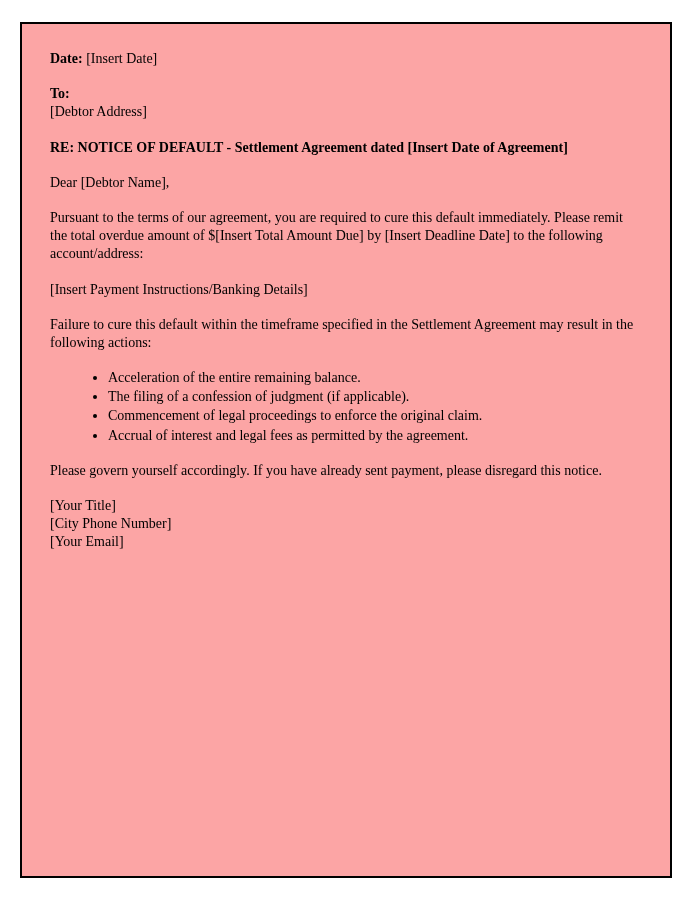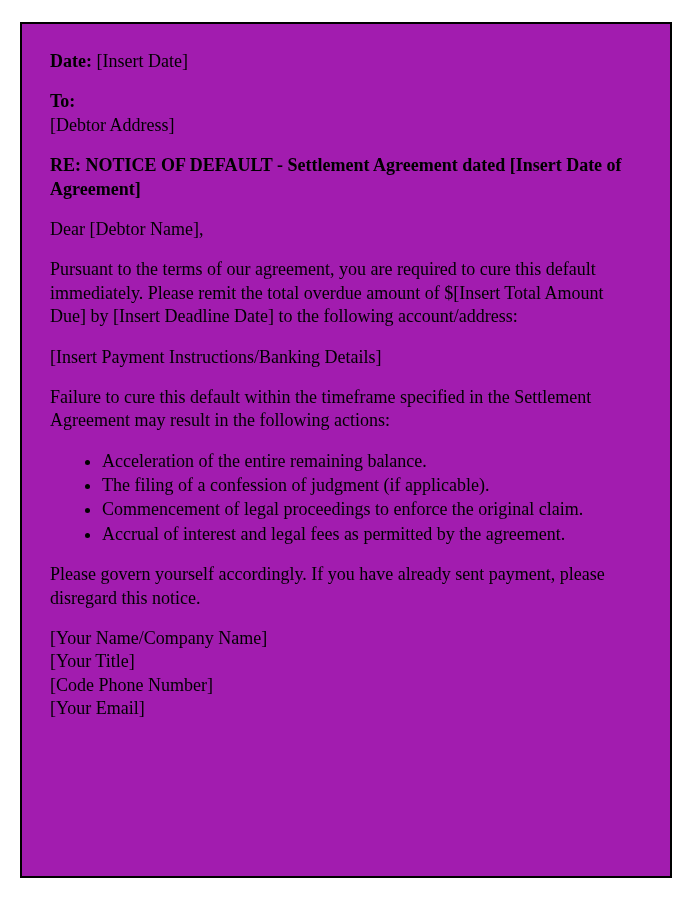--- a/index.html
+++ b/index.html
@@ -12,23 +12,23 @@
     color: #000000;
   }
   .page {
     position: absolute;
     left: 20px;
     top: 22px;
     width: 652px;
     height: 856px;
     box-sizing: border-box;
     border: 2px solid #000000;
-    background: #a21caf;
+    background: #fca5a5;
     padding: 26px 34px 26px 28px;
-    font-size: 18px;
+    font-size: 14px;
     line-height: 1.3;
   }
   .block {
     margin: 0 0 17px 0;
   }
   .tight {
     margin: 0;
   }
   .bold {
     font-weight: bold;
@@ -36,21 +36,21 @@
   .subject {
     font-weight: bold;
     margin: 0 0 17px 0;
   }
   ul.bullets {
     margin: 0 0 17px 0;
     padding: 0 0 0 40px;
     list-style-type: disc;
   }
   ul.bullets li {
-    margin: 0 0 1px 12px;
+    margin: 0 0 1px 18px;
   }
 </style>
 </head>
 <body>
 
 <div class="page">
 
   <p class="block"><span class="bold">Date:</span> <span>[Insert Date]</span></p>
 
   <div class="block">
@@ -73,19 +73,18 @@
     <li>Acceleration of the entire remaining balance.</li>
     <li>The filing of a confession of judgment (if applicable).</li>
     <li>Commencement of legal proceedings to enforce the original claim.</li>
     <li>Accrual of interest and legal fees as permitted by the agreement.</li>
   </ul>
 
   <p class="block">Please govern yourself accordingly. If you have already sent payment, please disregard this notice.</p>
 
 
   <div class="block">
-    <p class="tight">[Your Name/Company Name]</p>
     <p class="tight">[Your Title]</p>
-    <p class="tight">[Code Phone Number]</p>
+    <p class="tight">[City Phone Number]</p>
     <p class="tight">[Your Email]</p>
   </div>
 
 </div>
 
 </body></html>

